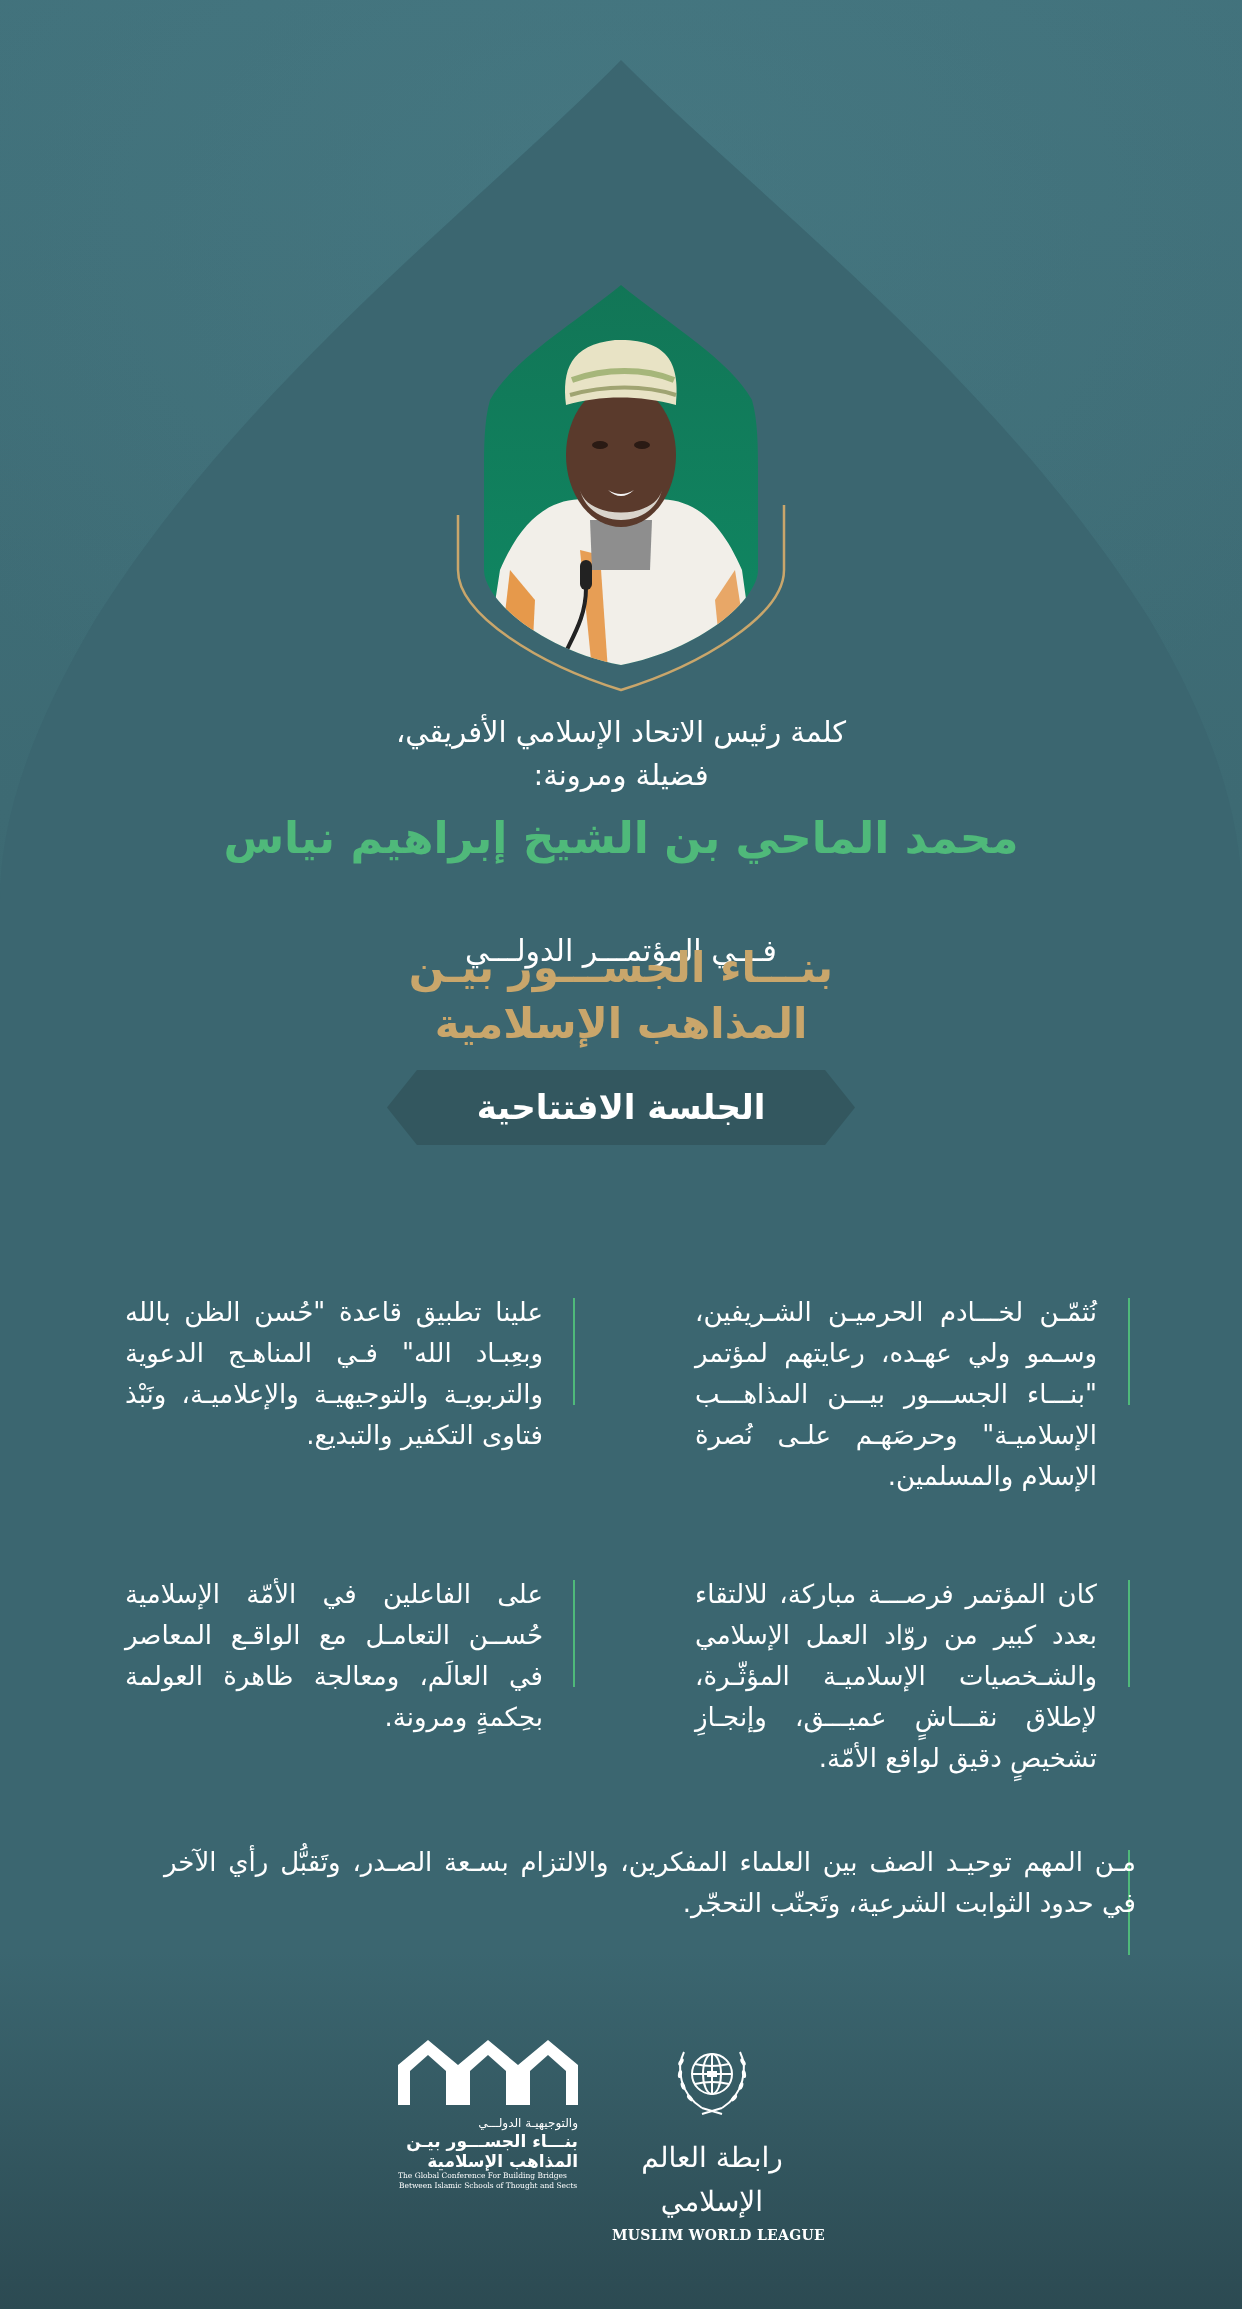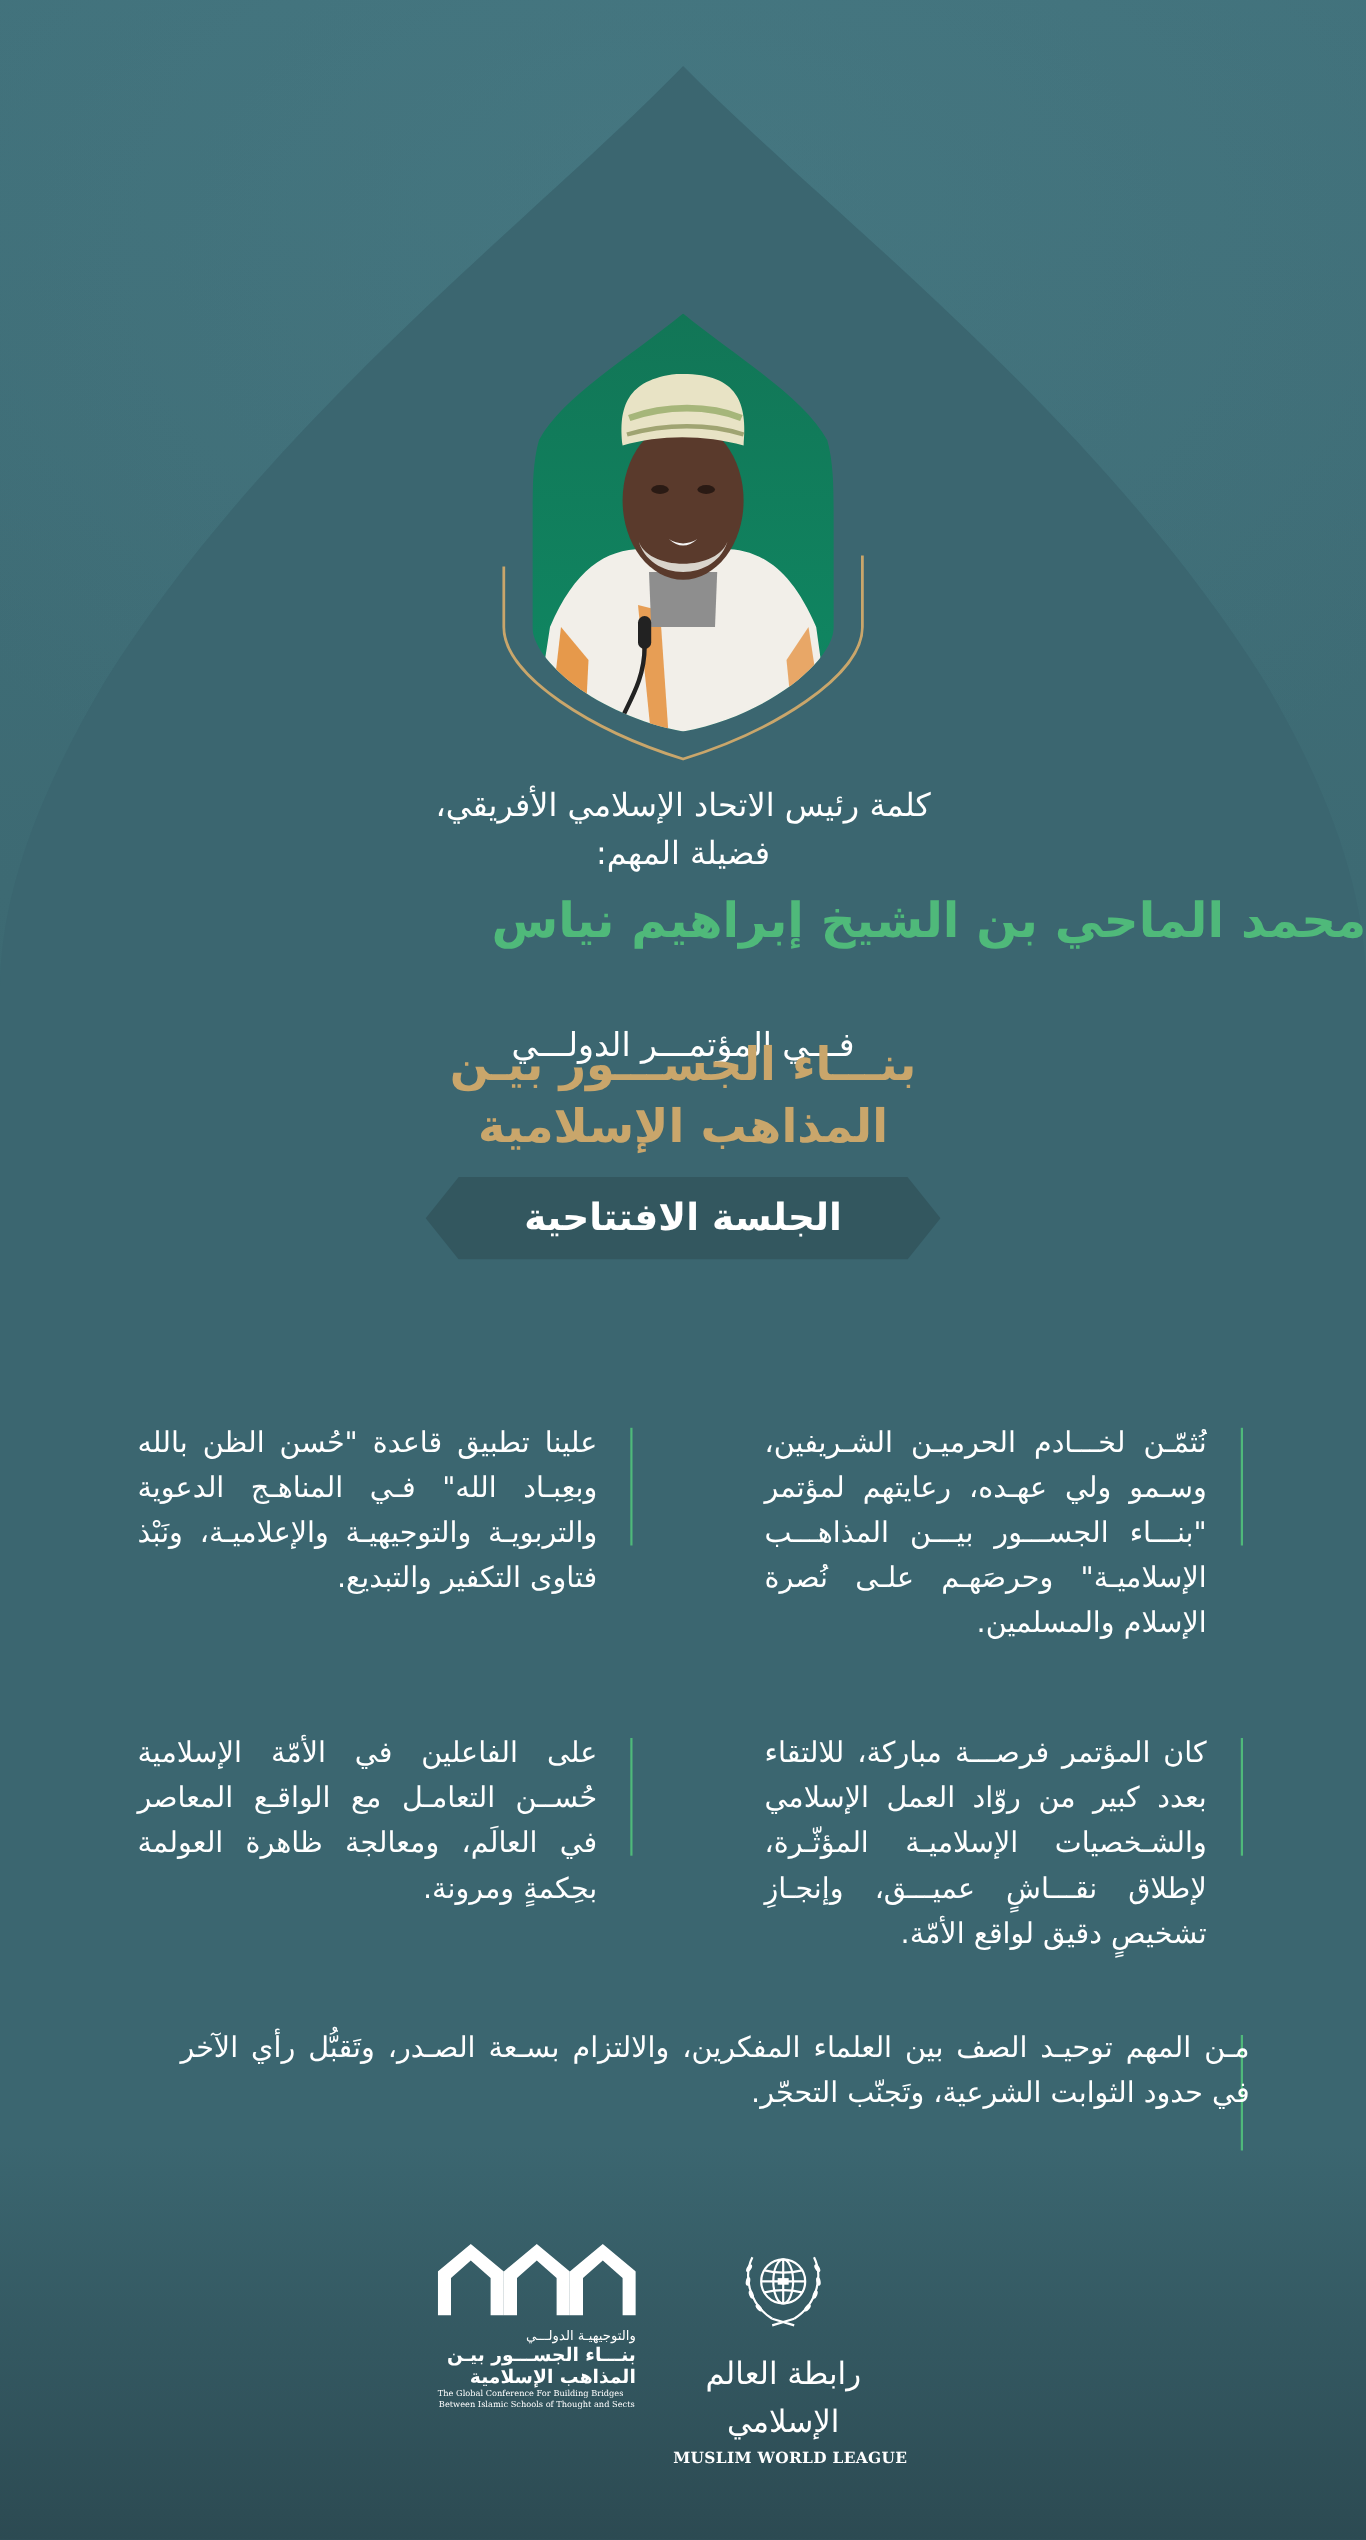--- a/index.html
+++ b/index.html
@@ -6,21 +6,21 @@
   body {
     width: 1242px; height: 2309px; overflow: hidden; position: relative;
     background: linear-gradient(180deg, #41717b 0%, #3d6a73 35%, #3a646d 70%, #2c4a52 100%);
     font-family: "DejaVu Sans", sans-serif;
     direction: rtl;
   }
   .bg-svg { position: absolute; left: 0; top: 0; width: 1242px; height: 2309px; }
   .abs { position: absolute; }
   .center-text { left: 0; width: 1242px; text-align: center; }
   .intro { color: #ffffff; font-size: 29px; line-height: 40px; }
-  .name { color: #4fb97a; font-size: 44px; font-weight: bold; letter-spacing: 0; text-align: right; }
+  .name { color: #4fb97a; font-size: 44px; font-weight: bold; letter-spacing: 0; }
   .conf-pre { color: #ffffff; font-size: 30px; }
   .conf-title { color: #c9a66b; font-size: 42px; font-weight: bold; line-height: 56px; }
   .badge {
     left: 387px; top: 1070px; width: 468px; height: 54px;
   }
   .badge-text {
     position: absolute; left: 0; top: 0; width: 468px; height: 75px;
     line-height: 75px; text-align: center; color: #ffffff; font-size: 34px; font-weight: bold;
   }
   .para {
@@ -80,21 +80,21 @@
 
       <rect x="140" y="290" width="12" height="30" rx="6" fill="#222"></rect>
       <path d="M 146 318 C 146 350, 130 370, 120 395" stroke="#222" stroke-width="4" fill="none"></path>
     </g>
 
     <path d="M 18 245 L 18 300 C 18 345, 100 395, 181 420 C 262 395, 344 345, 344 300 L 344 235" stroke="#c9a66b" stroke-width="2.5" fill="none"></path>
   </svg>
 </div>
 
 <div class="abs center-text intro" style="top:712px;">كلمة رئيس الاتحاد الإسلامي الأفريقي،</div>
-<div class="abs center-text intro" style="top:755px;">فضيلة المهم:</div>
+<div class="abs center-text intro" style="top:755px;">فضيلة ومرونة:</div>
 <div class="abs center-text name" style="top:812px;">محمد الماحي بن الشيخ إبراهيم نياس</div>
 <div class="abs center-text conf-pre" style="top:893px;margin-top:40px;">فـــي المؤتمـــر الدولـــي</div>
 <div class="abs center-text conf-title" style="top:940px;">بنـــاء الجســـور بيـن</div>
 <div class="abs center-text conf-title" style="top:996px;">المذاهب الإسلامية</div>
 
 <div class="abs badge">
   <svg width="468" height="75" viewBox="0 0 468 75" xmlns="http://www.w3.org/2000/svg">
     <path d="M 30 0 L 438 0 L 468 37.5 L 438 75 L 30 75 L 0 37.5 Z" fill="#33575f"></path>
   </svg>
   <div class="badge-text">الجلسة الافتتاحية</div>

